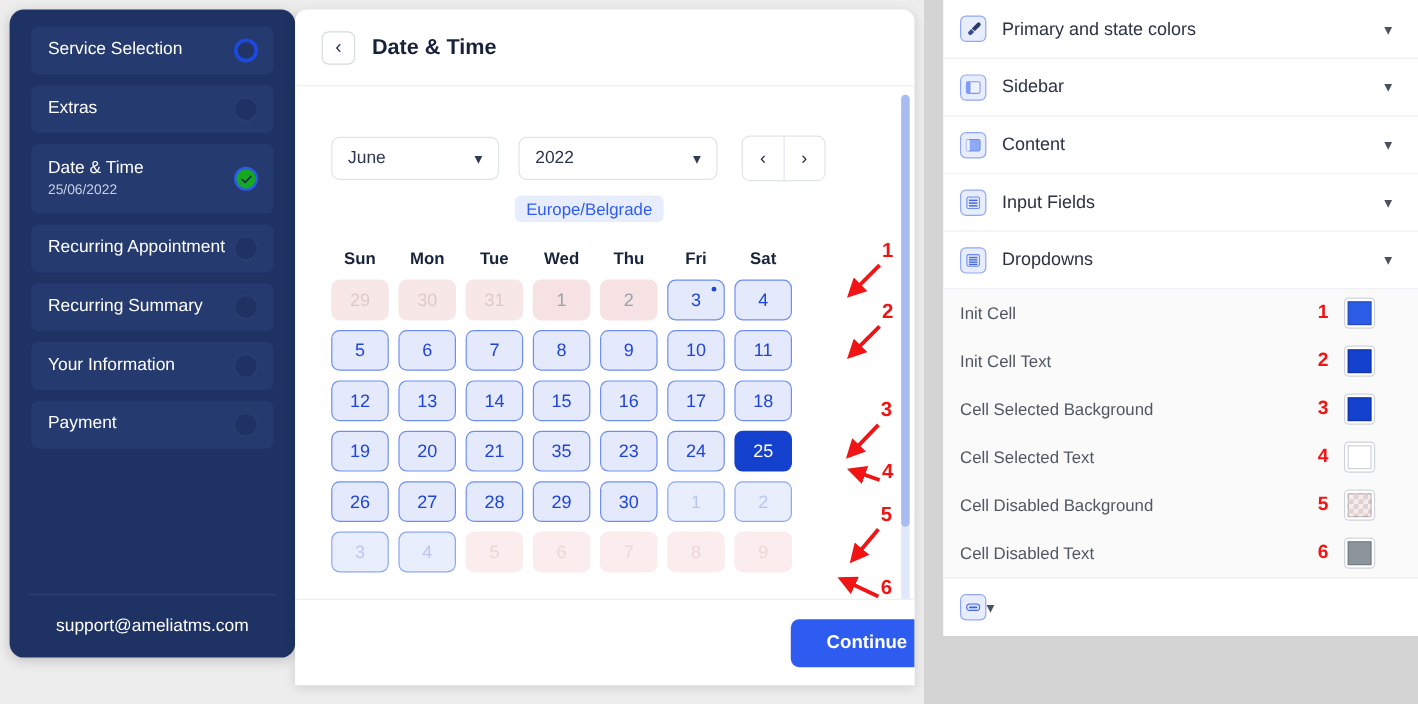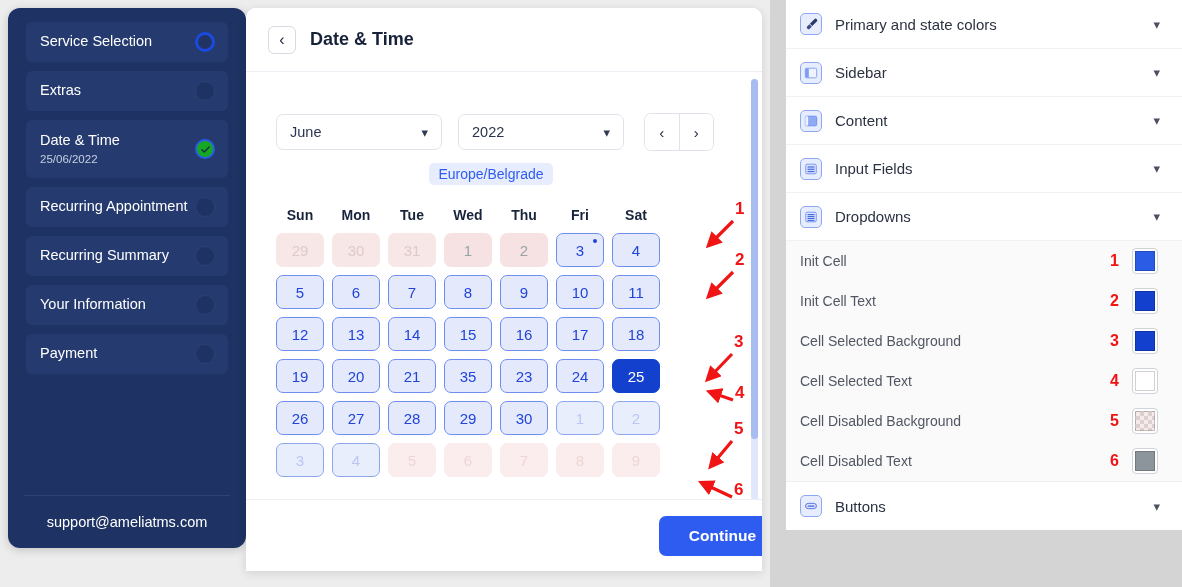--- a/index.html
+++ b/index.html
@@ -80,21 +80,21 @@
   #scrollbar .thumb{position:absolute;left:0;top:0;width:7px;height:360px;
     background:#a8bcf0;border-radius:4px;}
 
   .pickers{display:flex;align-items:center;padding:40px 0 0 30px;gap:16px;}
   .select{
     height:36px;border:1px solid #dfe3ea;border-radius:7px;background:#fff;
     display:flex;align-items:center;justify-content:space-between;
     padding:0 13px;box-sizing:border-box;font-size:14.5px;color:#2b3550;
     cursor:pointer;
   }
-  #sel-month{width:166px;justify-content:space-between;}
+  #sel-month{width:140px;justify-content:space-between;}
   #sel-year{width:166px;}
   .chev{color:#303a52;font-size:13px;line-height:1;}
   .navpair{
     height:36px;width:68px;border:1px solid #dfe3ea;border-radius:7px;
     display:flex;overflow:hidden;background:#fff;margin-left:4px;
   }
   .navpair button{
     flex:1;border:0;background:#fff;cursor:pointer;font-size:15px;color:#202a42;
     font-family:"Liberation Sans",sans-serif;
   }
@@ -155,21 +155,21 @@
   }
   .acc-label{margin-left:13px;font-size:15px;color:#2b3242;flex:1;}
   .acc-label.active{color:#2f5cf0;}
   .acc-caret{color:#4a5160;font-size:13px;}
   .acc-caret.round{
     width:26px;height:26px;border-radius:50%;background:#e8edfe;color:#2f5cf0;
     display:flex;align-items:center;justify-content:center;margin-right:-5px;
   }
   #cal-section{background:#fafafa;border-top:1px solid #f0f1f4;border-bottom:1px solid #eceef1;}
   .opt-row{
-    height:40px;display:flex;align-items:center;padding:0 24px 0 14px;
+    height:40px;display:flex;align-items:center;padding:0 36px 0 14px;
     box-sizing:border-box;
   }
   .opt-label{font-size:14px;color:#505763;flex:1;}
   .opt-num{color:#f01414;font-size:16px;font-weight:bold;margin-right:13px;}
   .sw{
     width:26px;height:26px;border:1px solid #cfd3da;border-radius:4px;
     background:#fff;padding:2px;box-sizing:border-box;
   }
   .sw i{display:block;width:100%;height:100%;border:1px solid rgba(0,0,0,.18);box-sizing:border-box;}
   .sw i.checker{
@@ -460,21 +460,20 @@
       </div>
     </div>
 
   <div class="acc-row">
     <span class="acc-ico">
       <svg width="14" height="14" viewBox="0 0 16 16">
           <rect x="1.8" y="5" width="12.4" height="6" rx="3" fill="#dde6fd" stroke="#4668dc"></rect>
           <rect x="4" y="7.3" width="8" height="1.6" rx=".8" fill="#3f63e0"></rect>
         </svg>
     </span>
-    <span class="acc-label">Buttons</span>
     <span class="acc-caret">▾</span>
   </div>
 </div>
 
 <svg id="anno">
   <defs>
     <marker id="ah" markerWidth="5" markerHeight="5" refX="3.6" refY="2.5" orient="auto">
       <path d="M0,0 L5,2.5 L0,5 z" fill="#f01414"></path>
     </marker>
   </defs>

